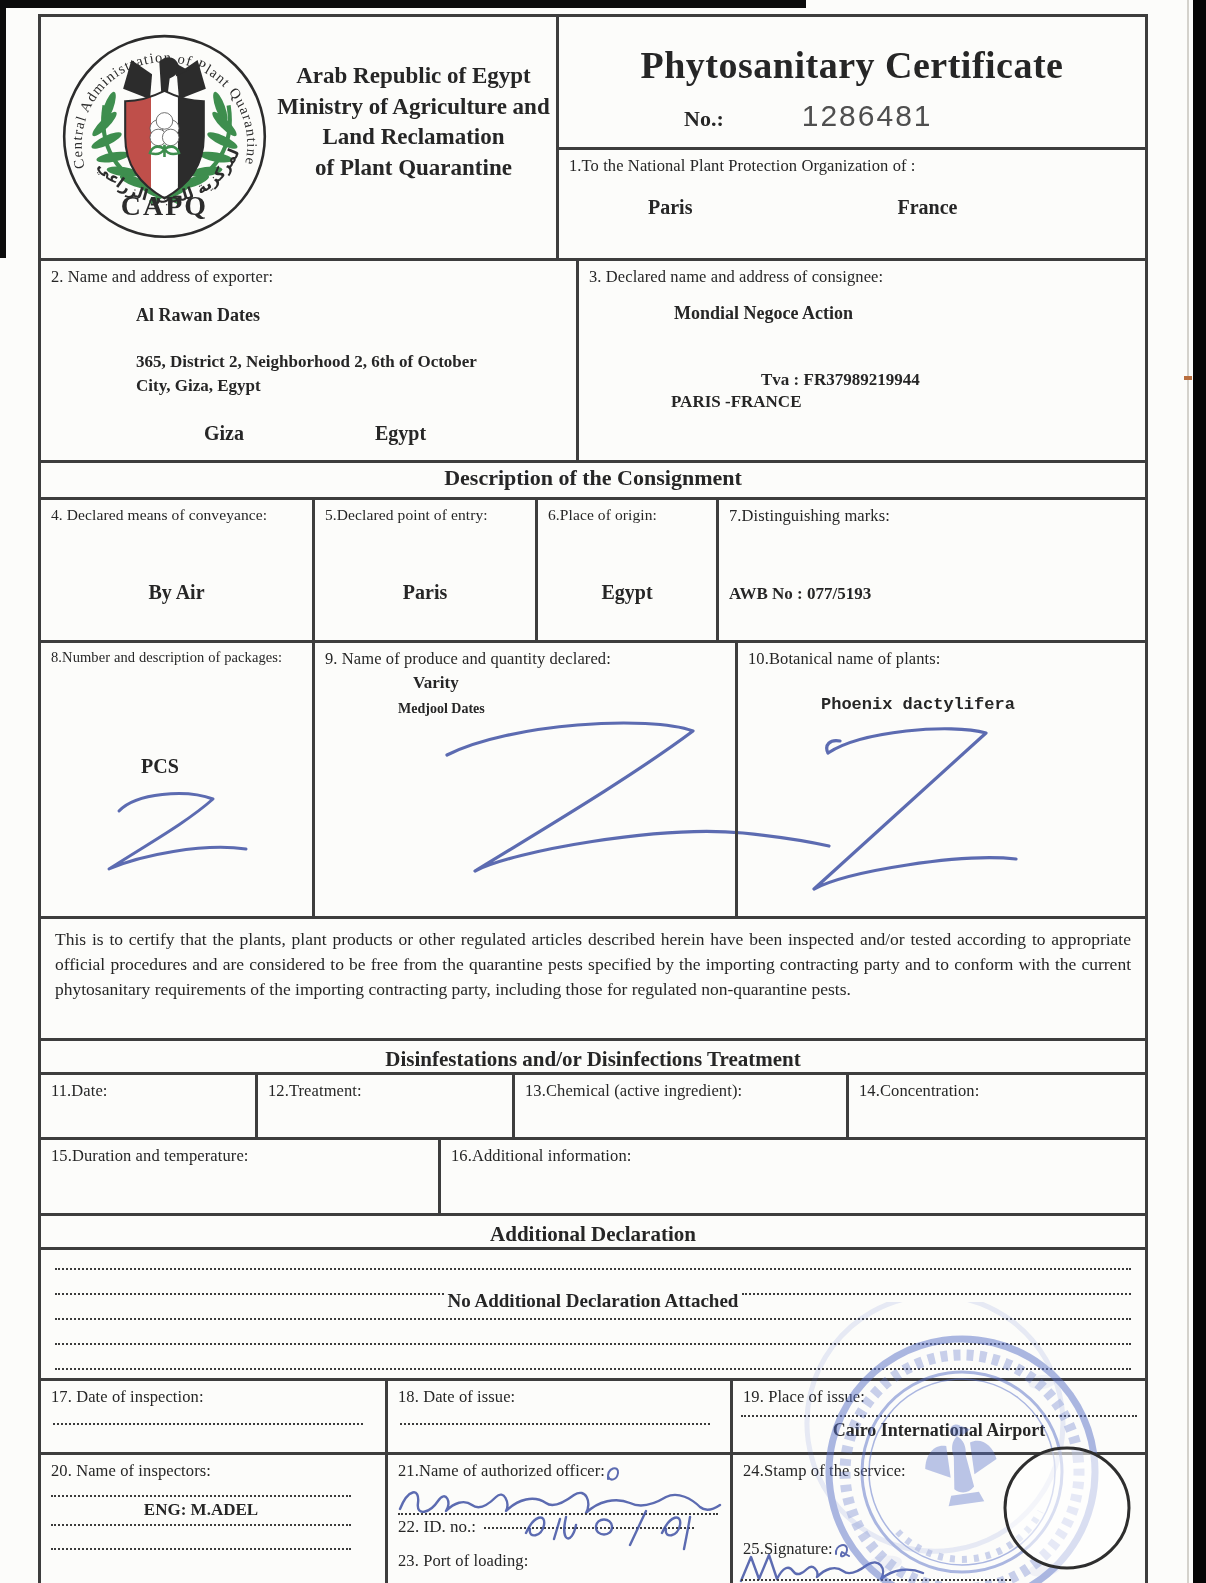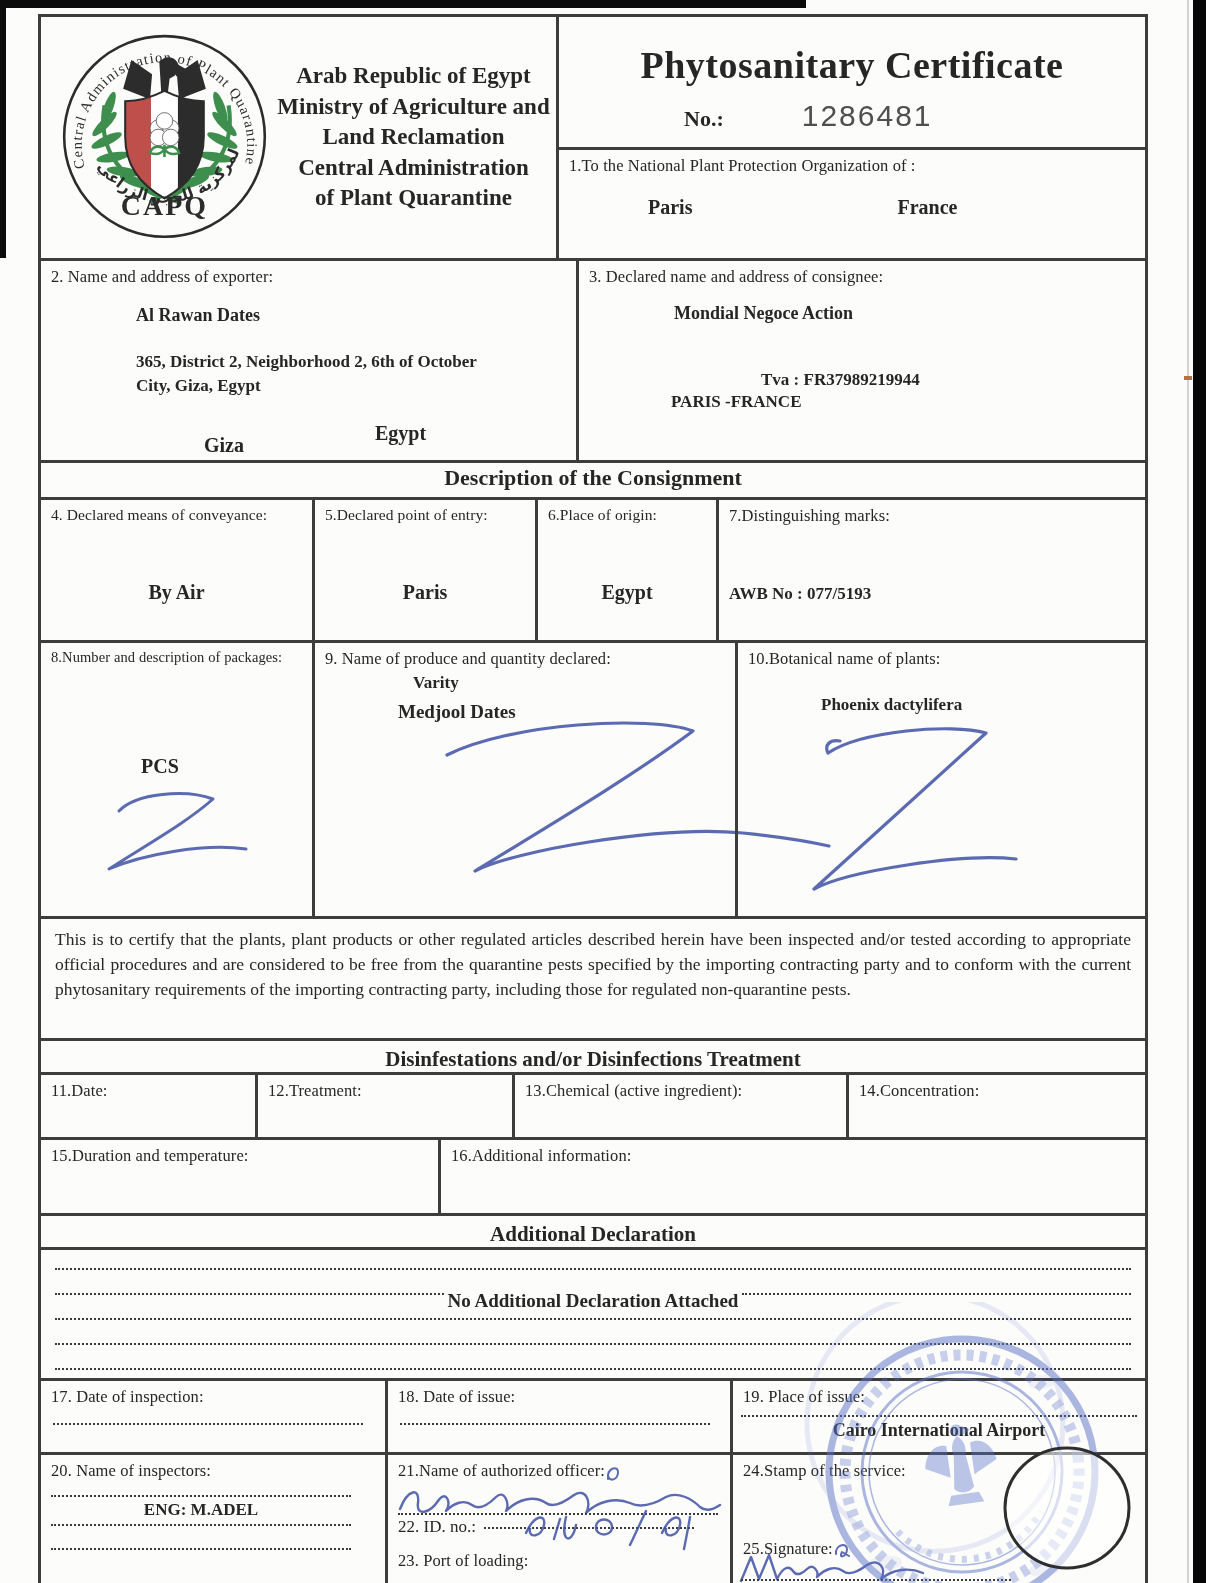--- a/index.html
+++ b/index.html
@@ -38,37 +38,37 @@
   .npo-vals{display:flex; margin-top:20px; font-size:20px;}
   .npo-city{margin-left:89px; font-weight:bold;}
   .npo-country{margin-left:205px; font-weight:bold;}
   
   .row-b{height:202px;}
   .c-exp{flex:0 0 515px;}
   .c-cons{flex:1;}
   .exp-name{margin:18px 0 0 95px; font-size:18px;}
   .exp-addr{margin:24px 0 0 95px; font-size:17px; width:440px; line-height:1.4;}
   .exp-cities{display:flex; margin-top:24px; font-size:20px;}
-  .exp-city{margin-left:163px;margin-top:12px;} .exp-country{margin-left:131px;}
+  .exp-city{margin-left:163px;} .exp-country{margin-left:131px;}
   .cons-name{margin:16px 0 0 95px; font-size:18px;}
   .cons-tva{margin:46px 0 0 182px; font-size:17px;}
   .cons-city{margin:2px 0 0 92px; font-size:17px;}
   
   .row-c{height:143px;}
   .row-c .cell{display:flex; flex-direction:column;}
   .c4{flex:0 0 271px;} .c5{flex:0 0 223px;} .c6{flex:0 0 181px;} .c7{flex:1;}
   .v-center{margin-top:auto; margin-bottom:36px; text-align:center; font-size:20px;}
   .v-left{margin-top:auto; margin-bottom:36px; padding-left:10px; font-size:17px;}
   
   .row-d{height:276px;}
   .c8{flex:0 0 271px;} .c9{flex:0 0 423px;} .c10{flex:1;}
   .pcs{position:absolute; left:100px; top:112px; font-size:20px; font-weight:bold;}
   .b9l1{margin:4px 0 0 98px; font-size:17px; font-weight:bold;}
-  .b9l2{margin:8px 0 0 83px; font-size:19px; font-weight:bold;}
-  .b10v{margin:26px 0 0 83px; font-size:17px; font-weight:bold;}
+  .b9l2{margin:8px 0 0 83px; font-size:14px; font-weight:bold;}
+  .b10v{margin:26px 0 0 83px; font-size:17px; font-weight:bold;font-family:Liberation Mono, monospace;}
   .zmark{position:absolute; pointer-events:none;}
   .z8{left:50px; top:140px;}
   .z9{left:110px; top:70px;}
   .z10{left:28px; top:78px;}
   .pen-stroke{stroke:var(--pen); fill:none; stroke-linecap:round; stroke-linejoin:round; opacity:.85;}
   
   .certify{height:122px; border-top:3px solid var(--border); padding:8px 14px 0 14px; font-size:17.5px; line-height:1.42; text-align:justify;}
   .banner-sm{height:34px; font-size:21px; padding-top:6px;}
   
   .row-e{height:65px;}
@@ -179,21 +179,20 @@
           </g>
           <text x="102" y="176" text-anchor="middle" font-size="27" font-weight="bold" font-family="Liberation Serif, serif" fill="var(--logo-black)" letter-spacing="2">CAPQ</text>
           <text font-size="15" font-weight="bold" font-family="DejaVu Sans, sans-serif" fill="var(--logo-black)">
             <textPath href="#arcBot" startOffset="8%">الادارة المركزية للحجر الزراعي</textPath>
           </text>
         </svg>
         <div class="ministry">
           <div>Arab Republic of Egypt</div>
           <div>Ministry of Agriculture and</div>
           <div>Land Reclamation</div>
-          <div>Central Administration</div>
           <div>of Plant Quarantine</div>
         </div>
       </div>
       <div class="cell c-title">
         <div class="title-area">
           <div class="cert-title">Phytosanitary Certificate</div>
           <div class="no-line">
             <span class="no-lbl">No.:</span>
             <span class="no-val">1286481</span>
           </div>

